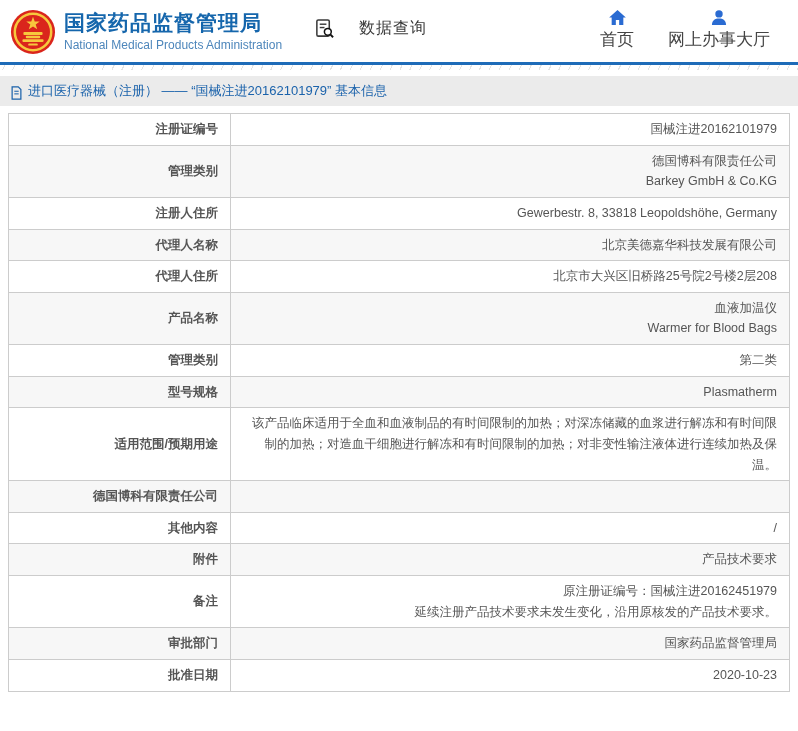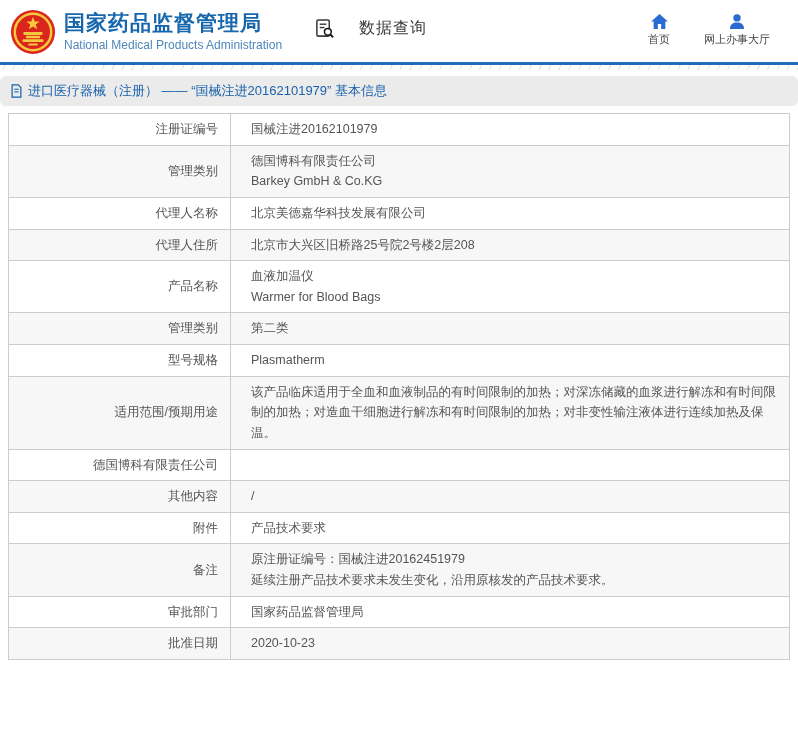--- a/index.html
+++ b/index.html
@@ -9,35 +9,35 @@
   
   .header { display: flex; align-items: center; padding: 9px 14px 8px 10px; height: 62px; background: #fff; }
   .emblem { width: 46px; height: 46px; flex: 0 0 auto; }
   .title-block { margin-left: 8px; }
   .title-zh { font-size: 21px; font-weight: bold; color: #1566ac; letter-spacing: 1px; line-height: 1.15; }
   .title-en { font-size: 12px; color: #4d86bb; margin-top: 2px; }
   .section-entry { display: flex; align-items: center; margin-left: 32px; margin-top: -6px; gap: 20px; }
   .section-entry .label { font-size: 16px; color: #3a3a3a; letter-spacing: 1px; margin-left: 4px; }
   .header-nav { margin-left: auto; display: flex; gap: 34px; padding-right: 14px; margin-top: -2px; }
   .nav-item { display: flex; flex-direction: column; align-items: center; cursor: pointer; }
-  .nav-item .nav-label { font-size: 11px; color: #444; margin-top: 3px; white-space: nowrap; font-family: Liberation Serif, serif; }
+  .nav-item .nav-label { font-size: 17px; color: #444; margin-top: 3px; white-space: nowrap; font-family: Liberation Serif, serif; }
 
   .blue-rule { height: 3px; background: #1e6bb8; }
   .hatch-band { height: 9px; background: repeating-linear-gradient(115deg, #ffffff 0 4px, #e3e3e3 4px 5px, #ffffff 5px 9px); border-bottom: 4px solid #fff; }
 
   
-  .breadcrumb-bar { background: #ebebeb; margin: 2px 0 0 0; padding: 6px 10px; display: flex; align-items: center; border-radius: 6px; }
+  .breadcrumb-bar { background: #ebebeb; margin: 2px 0 0 0; padding: 6px 10px; display: flex; align-items: flex-end; }
   .breadcrumb-text { font-size: 13px; color: #1a62ab; margin-left: 5px; }
 
   
   .table-wrap { padding: 7px 8px 4px 8px; }
   table.reg-table { width: 100%; border-collapse: collapse; }
   .reg-table td { border: 1px solid #ccc; font-size: 12.5px; color: #555; line-height: 1.65; padding: 5px 12px; vertical-align: middle; }
-  .reg-table td.label-cell { width: 222px; text-align: right; color: #555; }
-  .reg-table td.value-cell { text-align: left; white-space: pre-line; color: #555; padding-left: 20px; }
+  .reg-table td.label-cell { width: 222px; text-align: right; color: #555; font-weight: bold; }
+  .reg-table td.value-cell { text-align: right; white-space: pre-line; color: #555; padding-left: 20px; }
   .reg-table tbody tr:nth-child(even) { background: #f7f7f7; }
   .spacer { flex: 1 1 auto; }
 </style>
 </head>
 <body>
 
 <div class="header">
   <svg class="emblem" viewBox="0 0 48 48">
     <circle cx="24" cy="24" r="23" fill="#da251c"></circle>
     <circle cx="24" cy="24" r="19" fill="none" stroke="#f7c83d" stroke-width="2.6"></circle>
@@ -97,20 +97,24 @@
     <td class="label-cell">注册证编号</td>
     <td class="value-cell">国械注进20162101979</td>
   </tr>
 
   <tr>
     <td class="label-cell">管理类别</td>
     <td class="value-cell">德国博科有限责任公司
 Barkey GmbH &amp; Co.KG</td>
   </tr>
 
+  <tr>
+    <td class="label-cell">注册人住所</td>
+    <td class="value-cell">Gewerbestr. 8, 33818 Leopoldshöhe, Germany</td>
+  </tr>
 
 
   <tr>
     <td class="label-cell">代理人名称</td>
     <td class="value-cell">北京美德嘉华科技发展有限公司</td>
   </tr>
 
   <tr>
     <td class="label-cell">代理人住所</td>
     <td class="value-cell">北京市大兴区旧桥路25号院2号楼2层208</td>

